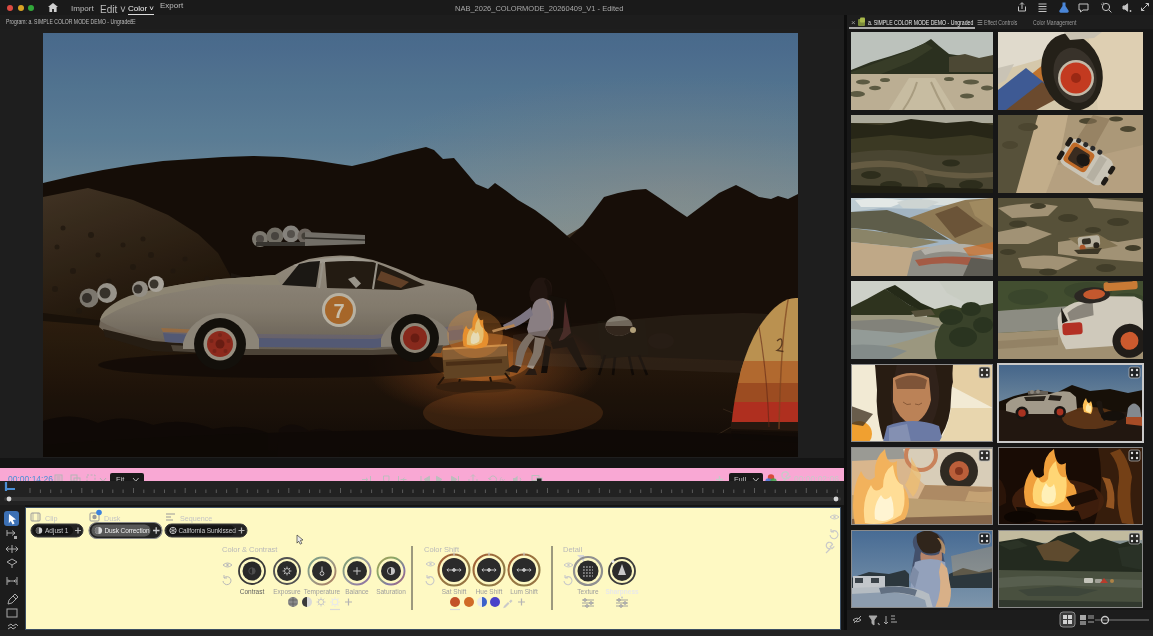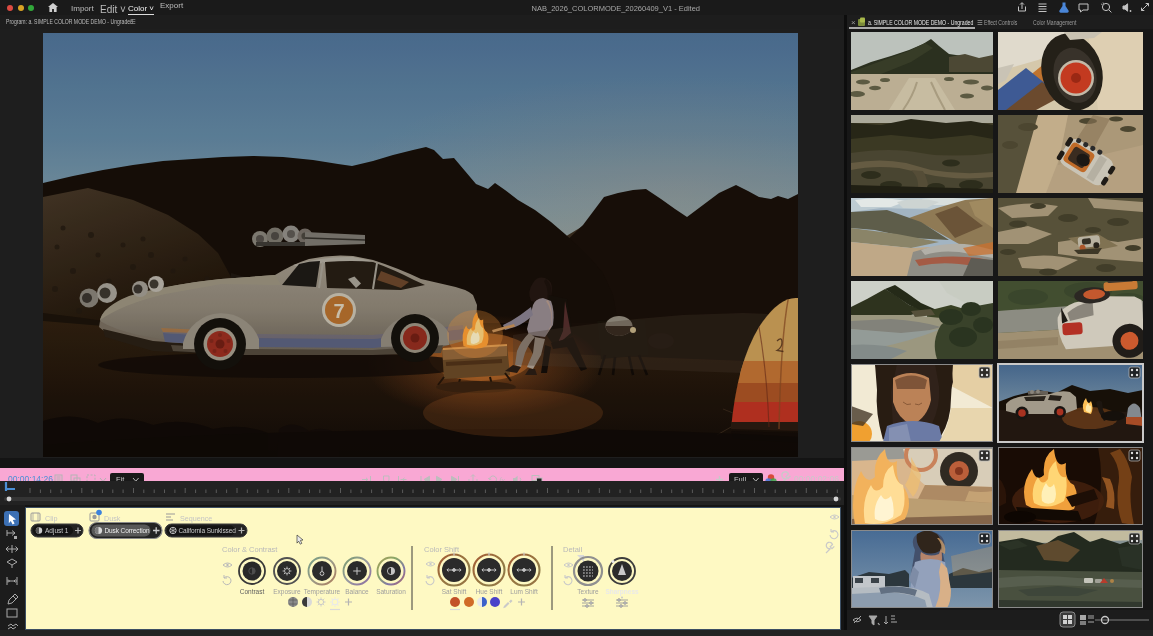--- a/index.html
+++ b/index.html
@@ -17,21 +17,21 @@
 <div class="abs" style="left:28px;top:4.5px;width:6px;height:6px;border-radius:50%;background:#31a83a"></div>
 <div class="abs" style="left:48px;top:3px;width:10px;height:9px">
       <svg width="10" height="9" viewBox="0 0 10 9">
         <path d="M5,0 L10,4 L8.6,4 L8.6,9 L5.9,9 L5.9,6 L4.1,6 L4.1,9 L1.4,9 L1.4,4 L0,4 Z" fill="#d0d0d0"></path>
       </svg>
     </div>
 <div class="abs txt" style="left:71px;top:3.5px;color:#bdbdbd;font-size:8px">Import</div>
 <div class="abs txt" style="left:100px;top:3.5px;color:#bdbdbd;font-size:10px">Edit ˅</div>
 <div class="abs txt" style="left:128px;top:3.5px;color:#f0f0f0;font-size:8px;border-bottom:1px solid #ddd;padding-bottom:1px">Color ˅</div>
 <div class="abs txt" style="left:160px;top:1px;color:#bdbdbd;font-size:8px">Export</div>
-<div class="abs txt" style="left:455px;top:4px;color:#a8a8a8;font-size:7.5px;width:245px;text-align:right">NAB_2026_COLORMODE_20260409_V1 - Edited</div>
+<div class="abs txt" style="left:455px;top:4px;color:#a8a8a8;font-size:7.5px;width:245px;text-align:left">NAB_2026_COLORMODE_20260409_V1 - Edited</div>
 <div class="abs" id="mbicons" style="left:1005px;top:0;width:148px;height:15px">
 <svg width="148" height="15" viewBox="0 0 148 15">
 <g stroke="#c2c2c2" fill="none" stroke-width="1">
  <path d="M13.5,6.5 v4.5 h7 v-4.5 M17,9 v-6 M15,4.6 l2,-2 l2,2"></path>
  <path d="M33.5,4 h8 M33.5,6.5 h8 M33.5,9 h8 M33.5,11.5 h8" stroke-width="1.2"></path>
 </g>
 <path d="M57,3 h3 v3.5 l3,4.5 a1.5,1.5 0 0 1 -1.3,2.3 h-6.4 a1.5,1.5 0 0 1 -1.3,-2.3 l3,-4.5 Z" fill="#4a86d8" stroke="none" transform="translate(0.5,-0.5)"></path>
 <g stroke="#c2c2c2" fill="none" stroke-width="1">
  <path d="M74,4 h9 v6 h-5 l-2.5,2 v-2 h-1.5 Z"></path>
  <circle cx="101" cy="7" r="3.6"></circle>

